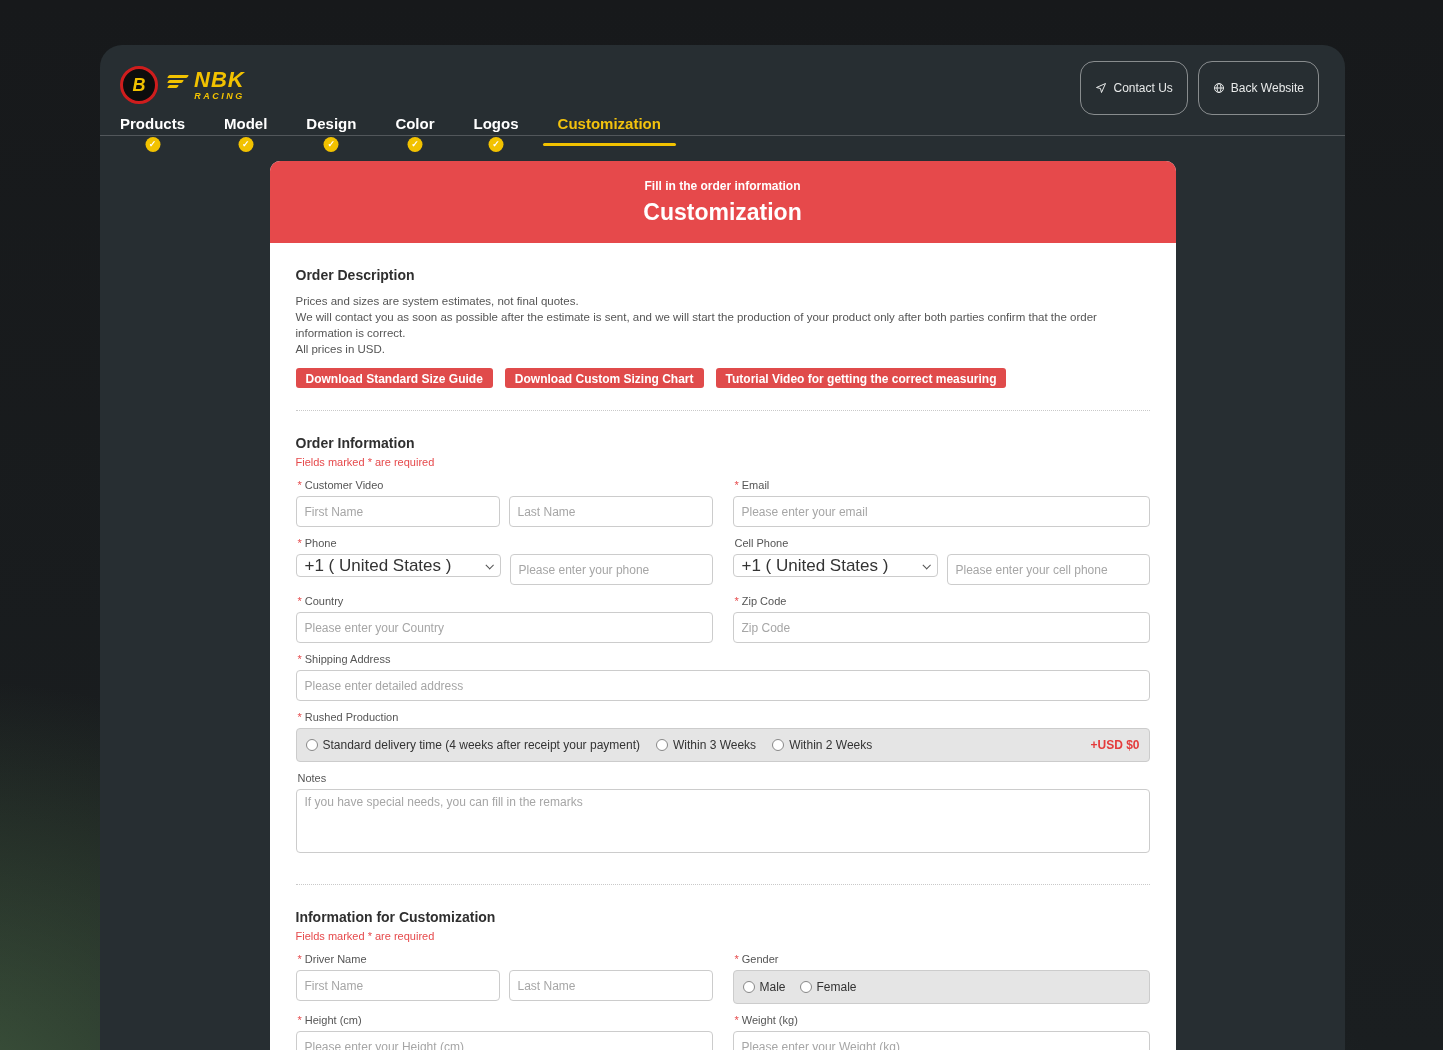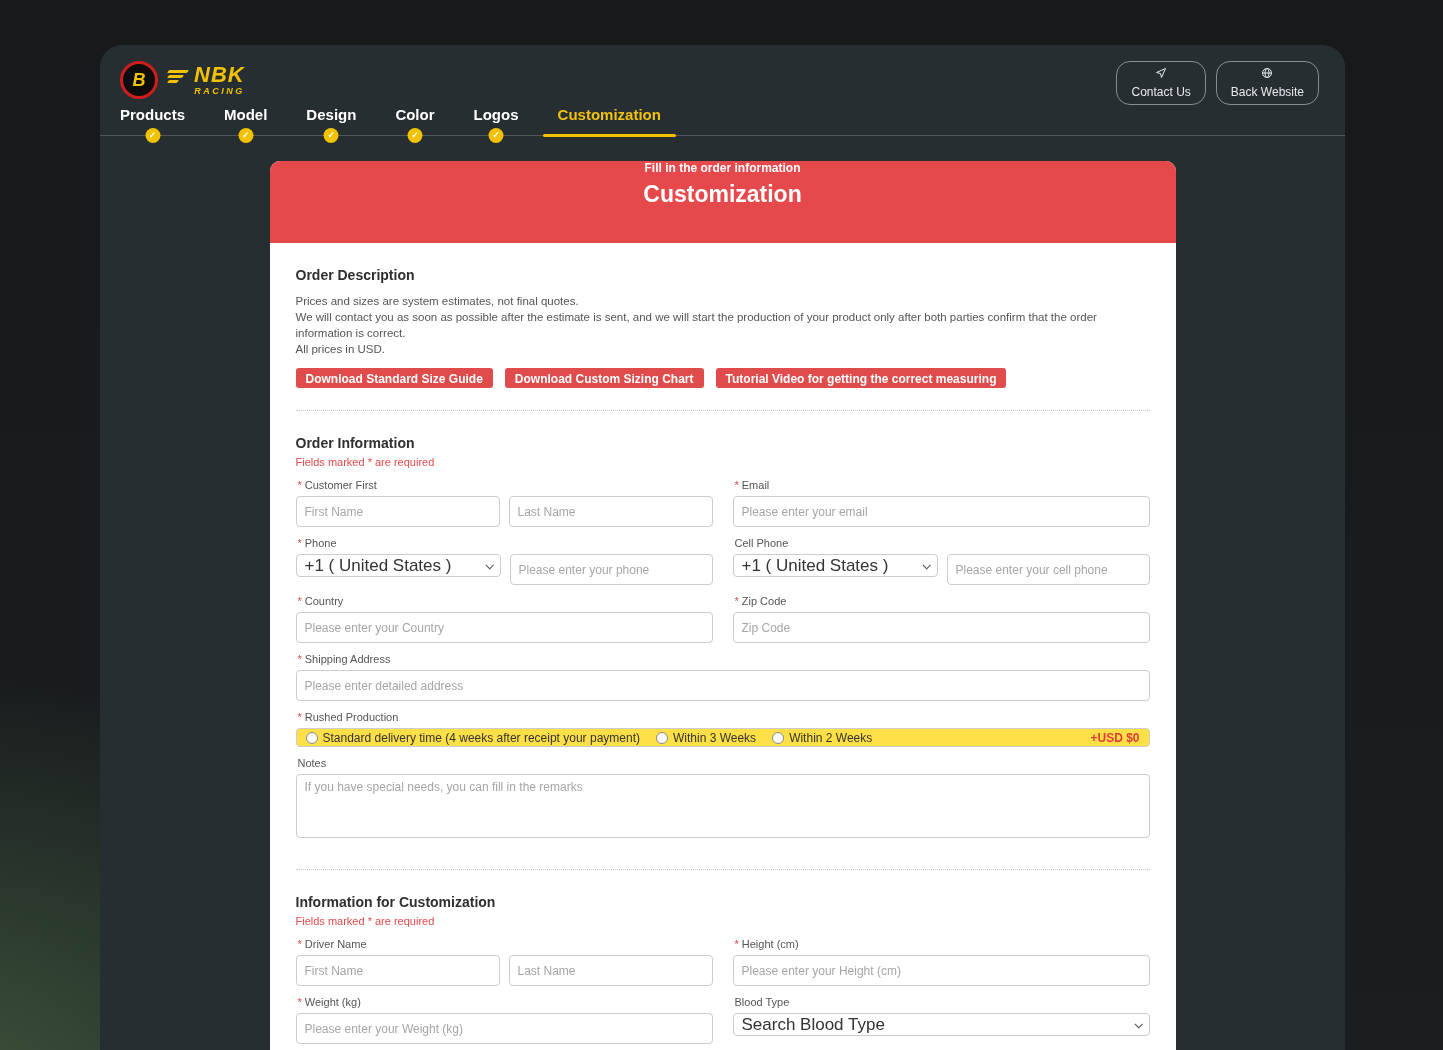--- a/index.html
+++ b/index.html
@@ -42,21 +42,21 @@
   }
   .speed-lines i:nth-child(1){ width:20px; }
   .speed-lines i:nth-child(2){ width:15px; }
   .speed-lines i:nth-child(3){ width:10px; }
   .brand-name { font-size:22px; font-weight:900; letter-spacing:1px; display:block; }
   .brand-sub { font-size:9px; font-weight:900; letter-spacing:2.5px; display:block; text-align:right; margin-top:1px; }
   .nav-actions { margin-left:auto; display:flex; gap:10px; align-self:flex-start; margin-top:6px; }
   .pill-btn {
     display:flex; align-items:center; gap:6px;
     border:1px solid rgba(255,255,255,0.45); border-radius:14px;
-    padding:5px 14px; color:#e8eaea; font-size:12px; background:transparent; cursor:pointer;flex-direction:column;
+    padding:19px 14px; color:#e8eaea; font-size:12px; background:transparent; cursor:pointer;
   }
   .pill-btn svg { display:block; }
 
   
   .tabs { display:flex; gap:39px; margin-top:auto; }
   .tab { position:relative; padding-bottom:12px; font-size:15px; font-weight:bold; color:#fff; cursor:pointer; }
   .tab .check-dot {
     position:absolute; left:50%; bottom:-8px; transform:translateX(-50%);
     width:15px; height:15px; border-radius:50%; background:#f2c200;
     color:#fff; font-size:9px; font-weight:bold; line-height:15px; text-align:center;
@@ -67,21 +67,21 @@
     background:#f2c200; border-radius:2px;
   }
 
   
   .card {
     width:906px; margin:25px auto 0; min-height:889px;
     background:#fff; border-radius:10px 10px 0 0;
   }
   .banner {
     height:82px; background:#e6494b; border-radius:10px 10px 0 0;
-    display:flex; flex-direction:column; align-items:center; justify-content:flex-start; gap:6px;
+    display:flex; flex-direction:column; align-items:center; justify-content:center; gap:6px;
     color:#fff; text-align:center;
   }
   .banner-sub { font-size:12px; font-weight:bold; }
   .banner-title { font-size:23px; font-weight:bold; }
 
   .card-body { padding:0 26px; }
   section { padding:24px 0 22px; }
   .divider { border-top:1px dotted #c9c9c9; }
   .sec-heading { font-size:14px; font-weight:bold; color:#2f2f2f; }
   .od-lines { margin-top:10px; font-size:11.5px; color:#555; line-height:16px; }
@@ -116,21 +116,21 @@
     transform:rotate(45deg) translateY(-1px); display:inline-block; flex:none;
   }
   .select.small {
     border:none; background:#e8e8e8; border-radius:3px; height:19px; padding:0 7px; gap:8px;
   }
   .phone-pair { display:flex; gap:9px; }
   .phone-pair .select { width:205px; flex:none; }
   .phone-pair .input { flex:1; }
 
   .radio-box {
-    height:19px; border:1px solid #ccc; border-radius:4px; background:#fde047;
+    height:34px; border:1px solid #ccc; border-radius:4px; background:#e5e5e5;
     display:flex; align-items:center; gap:16px; padding:0 9px; font-size:12px; color:#333;
   }
   .radio-opt { display:flex; align-items:center; gap:5px; cursor:pointer; }
   .radio {
     width:12px; height:12px; border-radius:50%; border:1px solid #888; background:#fff; flex:none;
   }
   .price { margin-left:auto; color:#e43b3b; font-size:12px; font-weight:bold; }
 </style>
 </head>
 <body>
@@ -223,21 +223,21 @@
       <div class="divider"></div>
 
       <section>
         <h2 class="sec-heading">Order Information</h2>
         <div class="req-note">Fields marked * are required</div>
 
         <div class="form-grid">
 
           <div class="fg">
             <div class="fg-label">
-              <span class="req">*</span><span>Customer First</span>
+              <span class="req">*</span><span>Customer Video</span>
             </div>
             <div class="pair">
               <input class="input" placeholder="First Name" style="">
               <input class="input" placeholder="Last Name" style="">
             </div>
           </div>
 
           <div class="fg">
             <div class="fg-label">
               <span class="req">*</span><span>Email</span>
@@ -333,20 +333,35 @@
           <div class="fg">
             <div class="fg-label">
               <span class="req">*</span><span>Driver Name</span>
             </div>
             <div class="pair">
               <input class="input" placeholder="First Name" style="">
               <input class="input" placeholder="Last Name" style="">
             </div>
           </div>
 
+          <div class="fg">
+            <div class="fg-label">
+              <span class="req">*</span><span>Gender</span>
+            </div>
+            <div class="radio-box" style="gap:14px;">
+              <label class="radio-opt">
+                <span class="radio"></span>
+                <span>Male</span>
+              </label>
+              <label class="radio-opt">
+                <span class="radio"></span>
+                <span>Female</span>
+              </label>
+            </div>
+          </div>
 
           <div class="fg">
             <div class="fg-label">
               <span class="req">*</span><span>Height (cm)</span>
             </div>
             <input class="input" placeholder="Please enter your Height (cm)" style="">
           </div>
 
           <div class="fg">
             <div class="fg-label">

